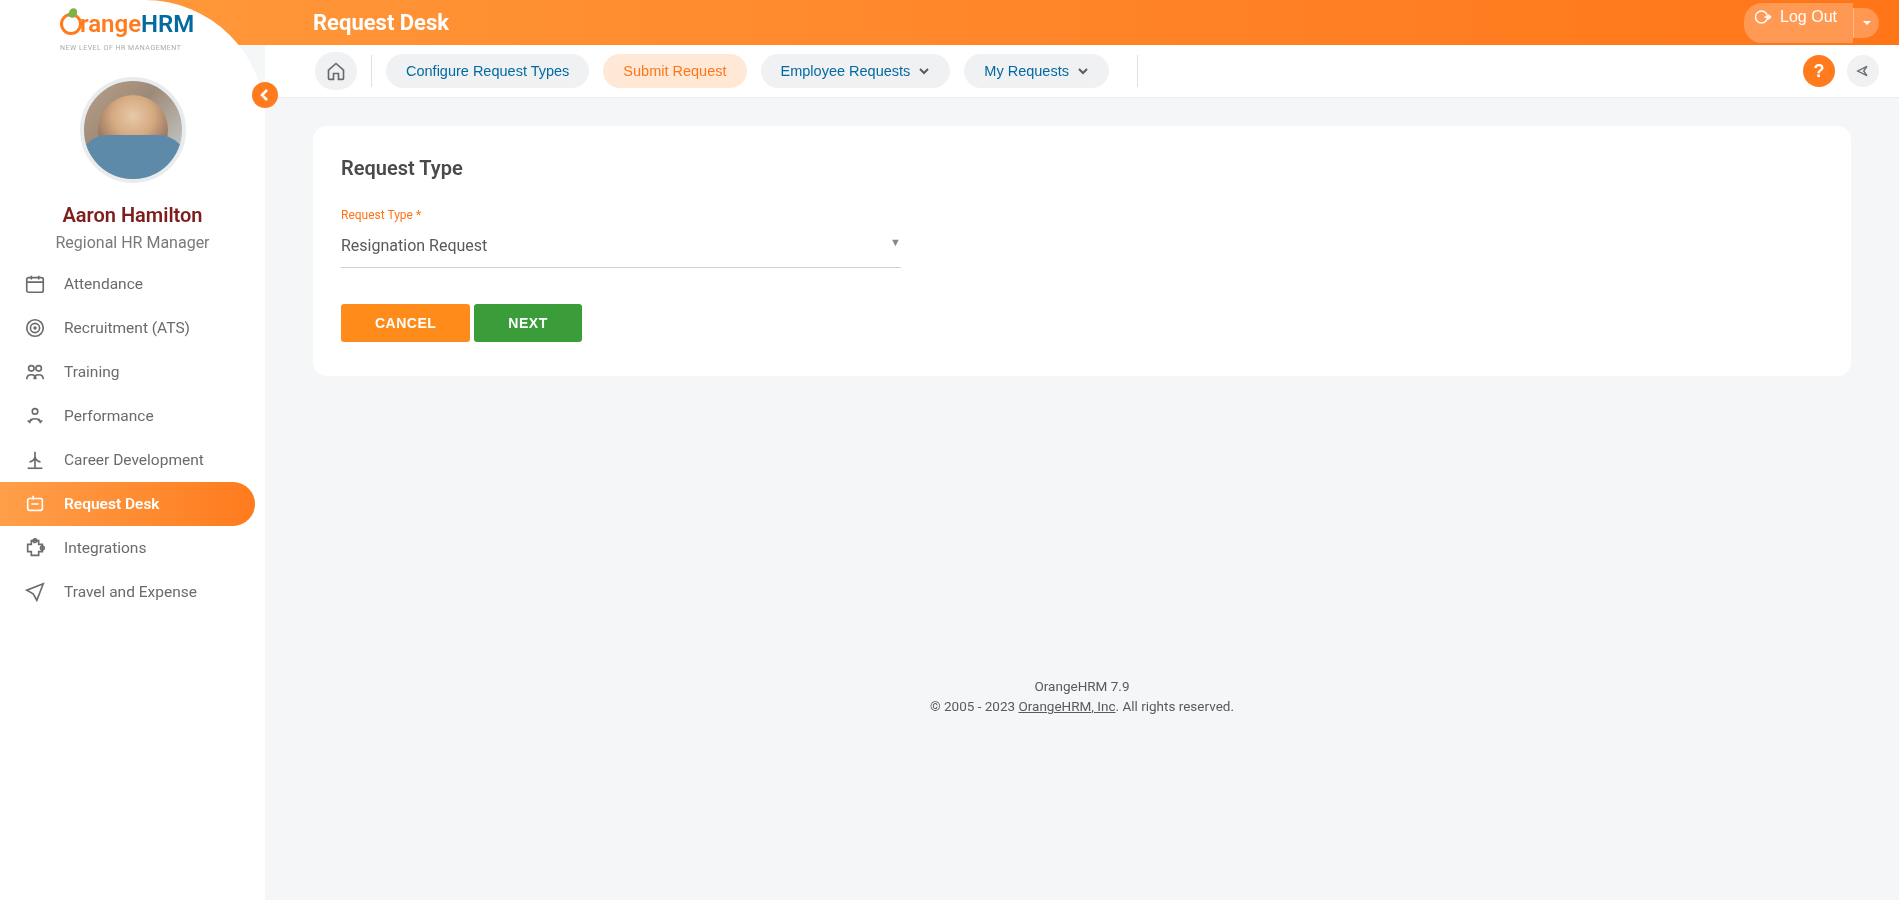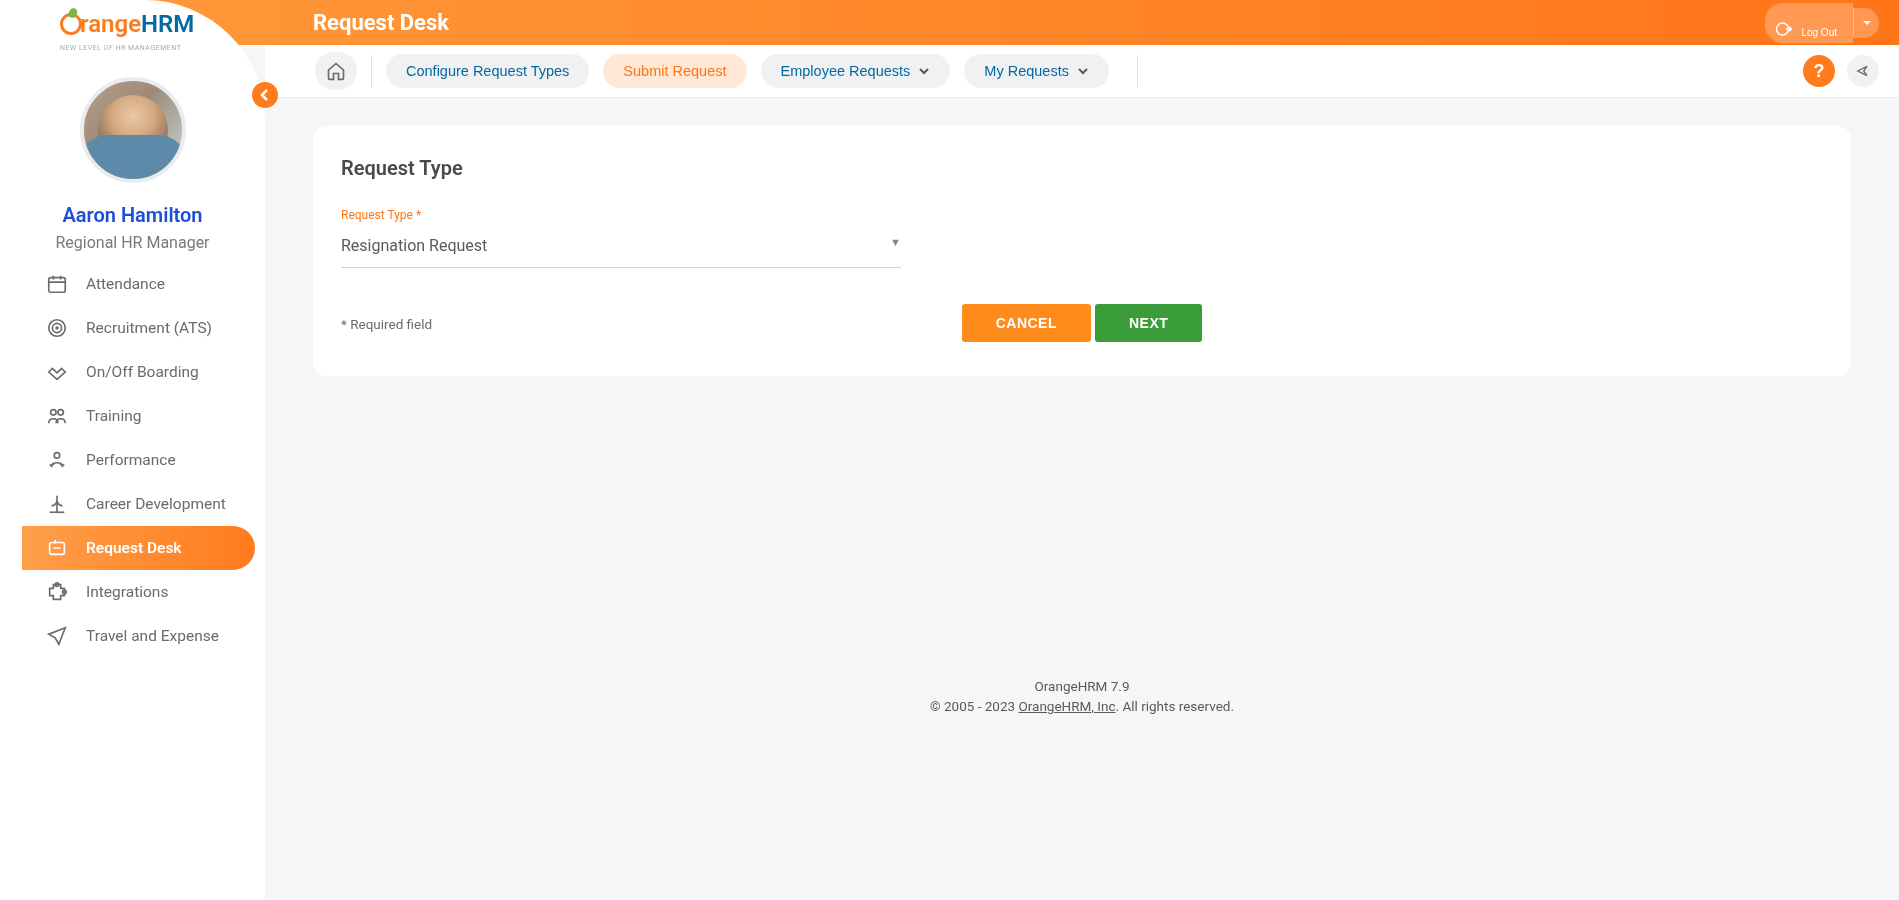--- a/index.html
+++ b/index.html
@@ -11,39 +11,39 @@
   .logo-orange { color: #ff7b1d; }
   .logo-green { color: #0369a1; }
   .logo-orange-circle { display:inline-block; width: 22px; height: 22px; border-radius: 50%; border: 3px solid #ff7b1d; position: relative; top: 3px; margin-right: -2px; }
   .logo-leaf { position: absolute; top: -8px; right: 2px; width: 8px; height: 10px; background: #7cb342; border-radius: 50% 50% 50% 0; transform: rotate(25deg); }
   .logo-sub { font-size: 7px; color: #aaa; letter-spacing: 0.5px; margin-left: 60px; margin-top: -4px; }
   
   .avatar-wrap { text-align: center; margin-top: 25px; }
   .avatar { width: 106px; height: 106px; border-radius: 50%; border: 4px solid #e9ecef; background: linear-gradient(135deg, #b8a088 0%, #9d8a78 40%, #cfd8dc 100%); display: inline-flex; align-items:center; justify-content:center; position: relative; overflow:hidden;}
   .avatar-inner { width: 70px; height: 70px; border-radius: 50%; background: radial-gradient(circle at 50% 30%, #e8c9a8 0%, #d4a980 35%, #8d6e5c 70%); position: relative; }
   .avatar-inner::after { content:''; position:absolute; bottom:-25px; left:-20px; width:110px; height:55px; background:#5d8aa8; border-radius:30px 30px 0 0;}
-  .user-name { font-size: 20px; font-weight: 600; color: #1d4ed8; margin-top: 20px; }
+  .user-name { font-size: 20px; font-weight: 600; color: #7f1d1d; margin-top: 20px; }
   .user-role { font-size: 16px; color: #7a7a7a; margin-top: 6px; }
   
   .search-wrap { margin: 25px 15px 15px 15px; position: relative; }
   .search-input { width: 100%; padding: 13px 45px 13px 18px; border: none; border-radius: 25px; background: #f0f1f3; font-size: 14px; color: #666; outline: none; }
   .search-icon-btn { position: absolute; right: 6px; top: 6px; width: 34px; height: 34px; border-radius: 50%; background: #fff; border: none; display: flex; align-items: center; justify-content: center; cursor: pointer; }
   
-  .nav-menu { margin-top: 10px; margin-left: 22px; }
+  .nav-menu { margin-top: 10px; }
   .nav-item { display: flex; align-items: center; padding: 11px 20px 11px 24px; cursor: pointer; color: #6b6b6b; font-size: 15.5px; }
   .nav-item svg { width: 22px; height: 22px; margin-right: 18px; flex-shrink: 0; }
   .nav-item.active { background: linear-gradient(90deg, #ff9f4a 0%, #ff7b1d 100%); color: #fff; border-radius: 0 25px 25px 0; font-weight: 600; margin-right: 10px; }
   .nav-item.active svg { stroke: #fff; }
   
   .collapse-btn { position: absolute; left: 252px; top: 82px; width: 26px; height: 26px; border-radius: 50%; background: #ff7b1d; color: #fff; display: flex; align-items: center; justify-content: center; cursor: pointer; z-index: 10; }
   
   .topbar { position: absolute; left: 0; right: 0; top: 0; height: 45px; background: linear-gradient(90deg, #ff9a3c 0%, #ff7518 100%); display: flex; align-items: center; padding-left: 313px; padding-right: 20px; }
   .page-title { color: #fff; font-size: 22px; font-weight: 700; flex: 1; }
   .logout-group { display: flex; align-items: center; }
-  .logout-btn { display: flex; align-items: flex-end; background: rgba(255,255,255,0.25); border: none; color: #fff; padding: 5px 16px 5px 10px; border-radius: 18px 0 0 18px; font-size: 10px; cursor: pointer; height: 40px; }
+  .logout-btn { display: flex; align-items: flex-start; background: rgba(255,255,255,0.25); border: none; color: #fff; padding: 5px 16px 5px 10px; border-radius: 18px 0 0 18px; font-size: 16px; cursor: pointer; height: 40px; }
   .logout-btn svg { margin-right: 8px; }
   .logout-dd { background: rgba(255,255,255,0.25); border: none; color: #fff; width: 26px; height: 30px; border-radius: 0 18px 18px 0; border-left: 1px solid rgba(255,255,255,0.3); cursor: pointer; display:flex; align-items:center; justify-content:center;}
   
   .tabbar { position: absolute; left: 265px; right: 0; top: 45px; height: 53px; background: #fff; display: flex; align-items: center; padding: 0 20px 0 50px; border-bottom: 1px solid #eceef0; }
   .tab-home { width: 42px; height: 38px; border-radius: 20px; background: #f0f1f3; display: flex; align-items: center; justify-content: center; cursor: pointer; }
   .tab-divider { width: 1px; height: 32px; background: #e0e0e0; margin: 0 14px; }
   .tab-btn { padding: 9px 20px; border-radius: 20px; background: #f0f1f3; color: #0369a1; font-size: 14.5px; cursor: pointer; margin-right: 14px; display: inline-flex; align-items: center; border: none; }
   .tab-btn.active { background: #ffe9d6; color: #ff7518; align-items: flex-end; }
   .tab-btn .chev { margin-left: 8px; }
   .tab-spacer { flex: 1; }
@@ -52,21 +52,21 @@
   
   .content { position: absolute; left: 265px; right: 0; top: 98px; bottom: 0; padding: 28px 48px; overflow-y: auto; }
   .card { background: #fff; border-radius: 14px; padding: 30px 28px 34px 28px; }
   .card-title { font-size: 20px; font-weight: 600; color: #4a4a4a; margin-bottom: 24px; }
   .field-label { font-size: 12px; color: #ff7518; margin-bottom: 6px; display: inline-block; }
   .field-req { color: #ff7518; }
   .select-wrap { position: relative; width: 560px; }
   .select-box { width: 100%; padding: 8px 0 12px 0; border: none; border-bottom: 1px solid #d0d3d6; font-size: 16px; color: #5a5a5a; background: transparent; cursor: pointer; display: flex; justify-content: space-between; align-items: flex-start; }
   .select-arrow { color: #888; font-size: 11px;}
   .req-note { font-size: 13.5px; color: #6b6b6b; margin-top: 48px; }
-  .actions { display: flex; justify-content: center; gap: 4px; margin-top: -28px; }
+  .actions { display: flex; justify-content: flex-start; gap: 4px; margin-top: -28px; }
   .btn { padding: 11px 34px; border: none; border-radius: 3px; font-size: 14px; font-weight: 600; cursor: pointer; letter-spacing: 0.5px; }
   .btn-cancel { background: #ff8c1a; color: #fff; }
   .btn-next { background: #3a9d3a; color: #fff; }
   
   .footer { text-align: center; font-size: 13.5px; color: #5a5a5a; margin-top: 300px; line-height: 1.5;}
   .footer a { color: #5a5a5a; text-decoration: underline; margin-top: 11px; }
 </style>
 </head>
 <body>
 
@@ -111,26 +111,20 @@
         </svg>
       <span>Attendance</span>
     </div>
     <div class="nav-item">
       <svg viewBox="0 0 24 24" fill="none" stroke="#6b6b6b" stroke-width="1.8">
           <circle cx="12" cy="12" r="9"></circle>
           <circle cx="12" cy="12" r="5"></circle>
           <circle cx="12" cy="12" r="1"></circle>
         </svg>
       <span>Recruitment (ATS)</span>
-    </div>
-    <div class="nav-item">
-      <svg viewBox="0 0 24 24" fill="none" stroke="#6b6b6b" stroke-width="1.8">
-          <path d="M3 12l4-4 5 5 5-5 4 4-9 8z"></path>
-        </svg>
-      <span>On/Off Boarding</span>
     </div>
     <div class="nav-item">
       <svg viewBox="0 0 24 24" fill="none" stroke="#6b6b6b" stroke-width="1.8">
           <circle cx="8" cy="8" r="3"></circle>
           <circle cx="16" cy="8" r="3"></circle>
           <path d="M3 20c0-3 2-5 5-5s5 2 5 5M11 20c0-3 2-5 5-5s5 2 5 5"></path>
         </svg>
       <span>Training</span>
     </div>
     <div class="nav-item">

